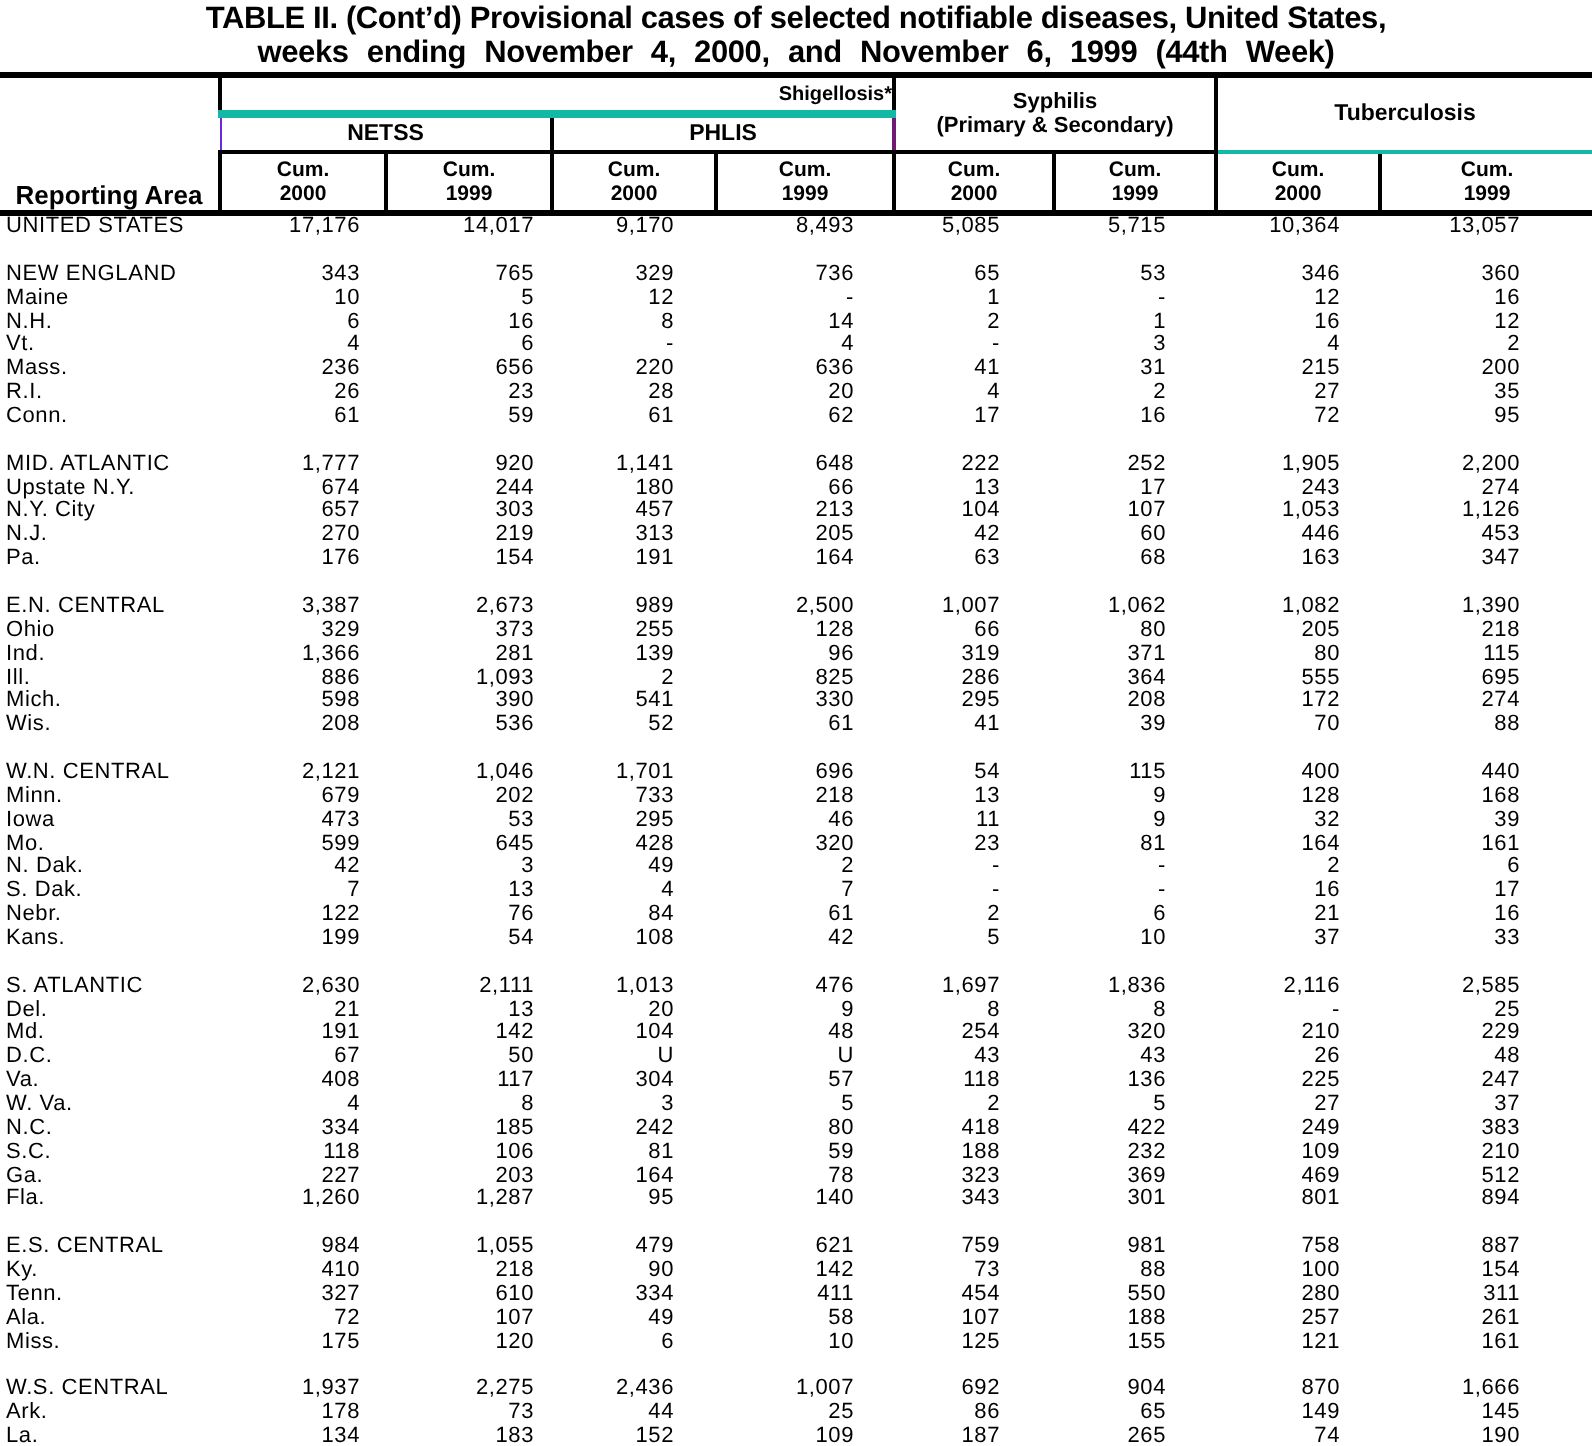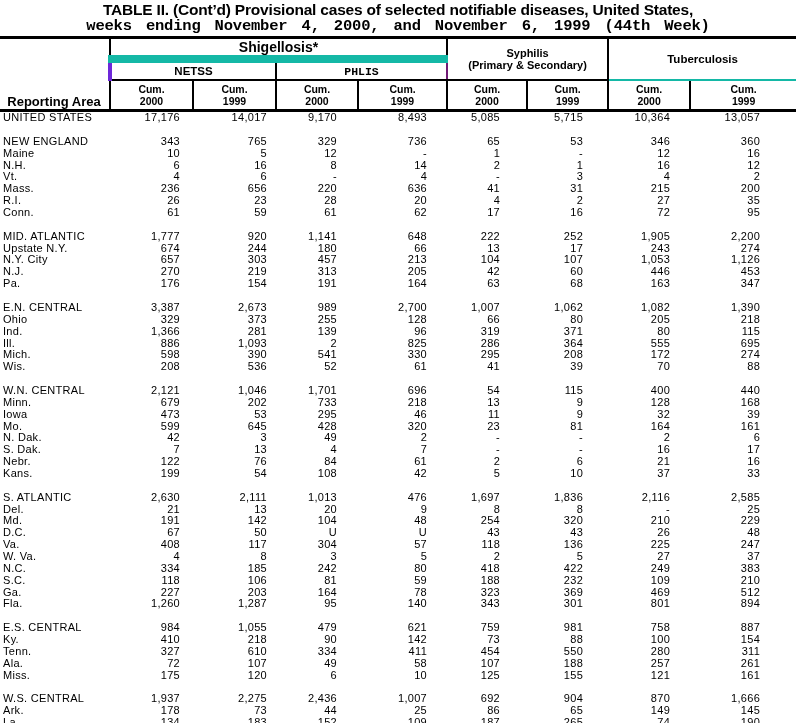--- a/index.html
+++ b/index.html
@@ -7,45 +7,45 @@
     width: 796px; height: 723px;
     overflow: hidden;
     background: #ffffff;
     color: #000000;
     font-family: "Liberation Sans", sans-serif;
   }
   .page { width: 796px; height: 723px; }
 
   .title { text-align: center; font-weight: bold; padding-top: 1px; }
   .title .t1 { font-size: 15.5px; line-height: 17px; letter-spacing: -0.2px; }
-  .title .t2 { font-size: 15.5px; line-height: 17px; letter-spacing: -0.2px; word-spacing: 5px; font-family: Liberation Mono, monospace; }
+  .title .t2 { font-size: 15.5px; line-height: 17px; letter-spacing: -0.2px; word-spacing: 5px; }
 
   table.mmwr {
     border-collapse: collapse;
     table-layout: fixed;
     width: 796px;
     margin-top: 1px;
     border-top: 3px solid #000;
   }
   table.mmwr th, table.mmwr td { padding: 0; margin: 0; }
 
   
   thead th { font-weight: bold; text-align: center; vertical-align: middle; }
   th.area {
     text-align: center; vertical-align: bottom;
     font-size: 13px; padding-left: 4px; padding-bottom: 3px;
     border-bottom: 3px solid #000;
   }
   th.grp-shig {
-    font-size: 14px; height: 16px;
-    border-left: 2px solid #000; border-right: 2px solid #000; border-bottom: 8px solid #14b8a6;
+    font-size: 10px; height: 16px;
+    border-left: 2px solid #000; border-right: 2px solid #000; border-bottom: 4px solid #14b8a6; text-align: right;
   }
   th.grp-netss, th.grp-phlis { font-size: 11.5px; height: 16px; border-bottom: 2px solid #000; }
-  th.grp-netss { border-left: 4px solid #6d28d9; border-right: 2px solid #000; }
-  th.grp-phlis { border-right: 2px solid #701a75; font-family: Liberation Mono, monospace; }
+  th.grp-netss { border-left: 1px solid #6d28d9; border-right: 2px solid #000; }
+  th.grp-phlis { border-right: 2px solid #701a75; }
   th.grp-syph { font-size: 11px; line-height: 12.5px; border-right: 2px solid #000; border-bottom: 2px solid #000; }
   th.grp-tb { font-size: 11.5px; border-bottom: 2px solid #14b8a6; }
   th.cum {
     font-size: 10.5px; line-height: 12px; height: 28px;
     border-left: 2px solid #000;
     border-bottom: 3px solid #000;
     border-top: 2px solid #000;
   }
 
   
@@ -288,21 +288,21 @@
           <td>347</td>
         </tr>
         <tr class="gap">
           <td colspan="9"></td>
         </tr>
         <tr>
           <td>E.N. CENTRAL</td>
           <td>3,387</td>
           <td>2,673</td>
           <td>989</td>
-          <td>2,700</td>
+          <td>2,500</td>
           <td>1,007</td>
           <td>1,062</td>
           <td>1,082</td>
           <td>1,390</td>
         </tr>
         <tr>
           <td>Ohio</td>
           <td>329</td>
           <td>373</td>
           <td>255</td>

